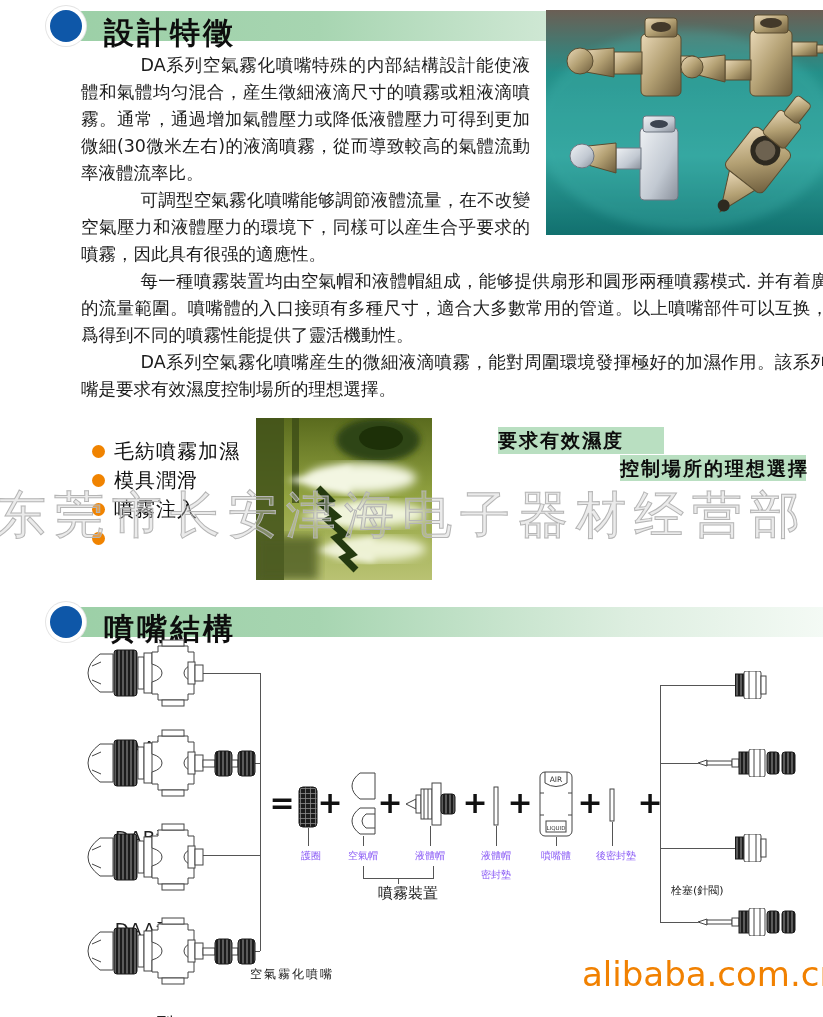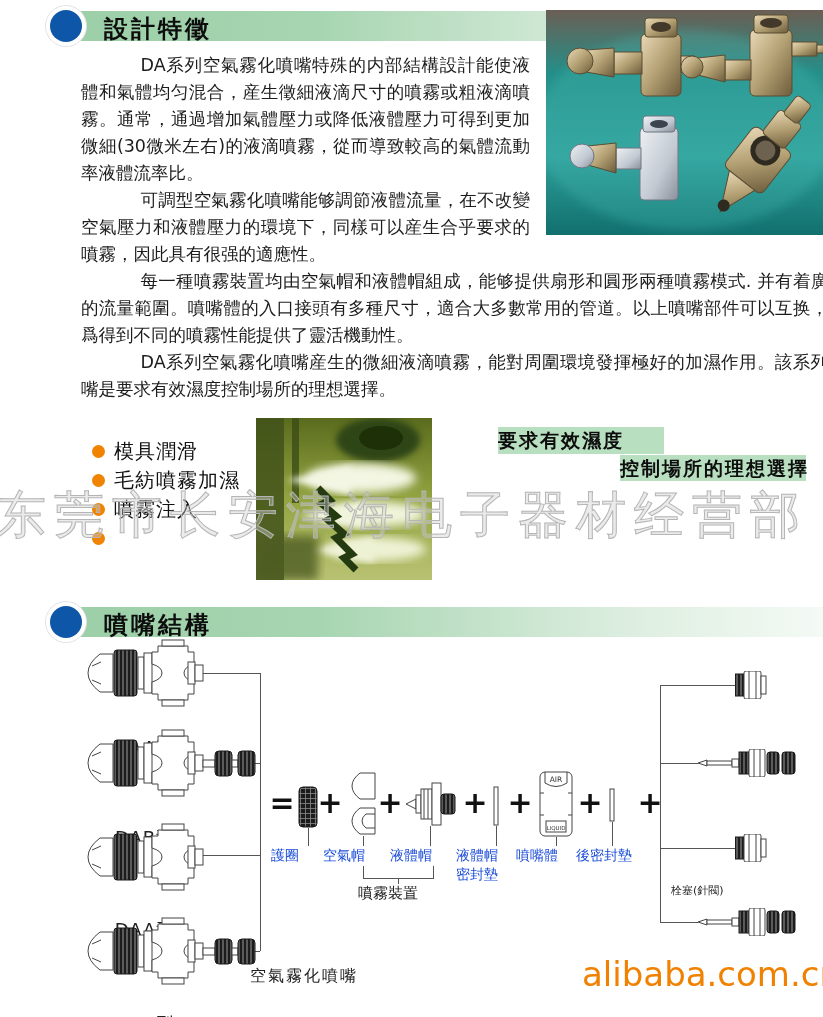--- a/index.html
+++ b/index.html
@@ -7,21 +7,21 @@
         font-family:"DejaVu Sans","Liberation Sans",sans-serif;color:#1a1a1a;}
   .abs{position:absolute;}
 
   
   .bar{position:absolute;left:48px;width:775px;height:30px;
        background:linear-gradient(to right,#9bcfa6 0%,#a7d5b1 35%,#ddeee0 75%,#f4faf5 100%);
        border-radius:15px 0 0 15px;}
   .bar .ring{position:absolute;left:-2px;top:-5px;width:40px;height:40px;background:#fff;
              border-radius:50%;box-shadow:0 0 0 1px #e4e4e4;}
   .bar .dot{position:absolute;left:4px;top:4px;width:32px;height:32px;background:#0e57a8;border-radius:50%;}
-  .bar .bar-title{position:absolute;left:56px;top:2px;font-size:24px;font-weight:bold;
+  .bar .bar-title{position:absolute;left:56px;top:2px;font-size:30px;font-weight:bold;
                   letter-spacing:3px;color:#0d0d0d;white-space:nowrap;}
 
   
   .design-text{position:absolute;left:40px;top:52px;width:765px;font-size:17.5px;
                line-height:27px;text-align:justify;color:#1c1c1c;margin-left:41px;}
   .design-text p{margin:0;text-indent:3.4em;}
   .product-photo{float:right;width:285px;height:225px;margin:-42px 15px 14px 16px;}
 
   
   .app-list{position:absolute;left:92px;top:437px;}
@@ -32,25 +32,25 @@
           text-align:left;letter-spacing:2px;white-space:nowrap;}
   .hl1{left:498px;top:427px;width:166px;height:27px;line-height:27px;}
   .hl2{left:620px;top:455px;width:186px;height:26px;line-height:26px;}
 
   .watermark{position:absolute;left:-4px;top:482px;width:830px;font-size:50px;letter-spacing:8px;
              white-space:nowrap;color:rgba(205,205,205,0.40);
              -webkit-text-stroke:1px #b5b5b5;z-index:30;pointer-events:none;}
 
   
   .model-label{position:absolute;width:120px;text-align:center;font-size:18px;color:#222;letter-spacing:1px;margin-top:28px;}
-  .part-label{position:absolute;width:80px;text-align:left;font-size:14px;color:#1d4ed8;line-height:19px;}
+  .part-label{position:absolute;width:80px;text-align:center;font-size:10px;color:#8b5cf6;line-height:19px;}
   .op{position:absolute;width:28px;text-align:center;font-size:30px;font-weight:bold;color:#111;line-height:34px;}
   .small-label{position:absolute;font-size:11px;color:#222;margin-top:30px;}
-  .assembly-label{position:absolute;left:250px;top:966px;font-size:16px;letter-spacing:2px;color:#222;}
-  .spray-setup-label{position:absolute;left:358px;top:884px;width:80px;text-align:left;font-size:15px;color:#222;}
+  .assembly-label{position:absolute;left:250px;top:966px;font-size:12px;letter-spacing:2px;color:#222;}
+  .spray-setup-label{position:absolute;left:358px;top:884px;width:80px;text-align:right;font-size:15px;color:#222;}
 
   .footer-logo{position:absolute;left:582px;top:954px;font-size:34px;color:#f18101;letter-spacing:0;}
   svg{display:block;}
 </style>
 </head>
 <body>
 
 <div class="page">
 
   <svg width="0" height="0" style="position:absolute" aria-hidden="true">
@@ -189,25 +189,25 @@
     <p>DA系列空氣霧化噴嘴特殊的内部結構設計能使液體和氣體均匀混合，産生徵細液滴尺寸的噴霧或粗液滴噴霧。通常，通過增加氣體壓力或降低液體壓力可得到更加微細(30微米左右)的液滴噴霧，從而導致較高的氣體流動率液體流率比。</p>
     <p>可調型空氣霧化噴嘴能够調節液體流量，在不改變空氣壓力和液體壓力的環境下，同樣可以産生合乎要求的噴霧，因此具有很强的適應性。</p>
     <p>每一種噴霧裝置均由空氣帽和液體帽組成，能够提供扇形和圓形兩種噴霧模式. 并有着廣泛的流量範圍。噴嘴體的入口接頭有多種尺寸，適合大多數常用的管道。以上噴嘴部件可以互换，這爲得到不同的噴霧性能提供了靈活機動性。</p>
     <p>DA系列空氣霧化噴嘴産生的微細液滴噴霧，能對周圍環境發揮極好的加濕作用。該系列噴嘴是要求有效濕度控制場所的理想選擇。</p>
   </div>
 
 
   <div class="app-list">
     <div class="app-item">
         <span class="bullet"></span>
-        <span>模具潤滑</span>
+        <span>毛紡噴霧加濕</span>
       </div>
     <div class="app-item">
         <span class="bullet"></span>
-        <span>毛紡噴霧加濕</span>
+        <span>模具潤滑</span>
       </div>
     <div class="app-item">
         <span class="bullet"></span>
         <span>噴霧注入</span>
       </div>
     <div class="app-item">
         <span class="bullet"></span>
       </div>
   </div>
 

